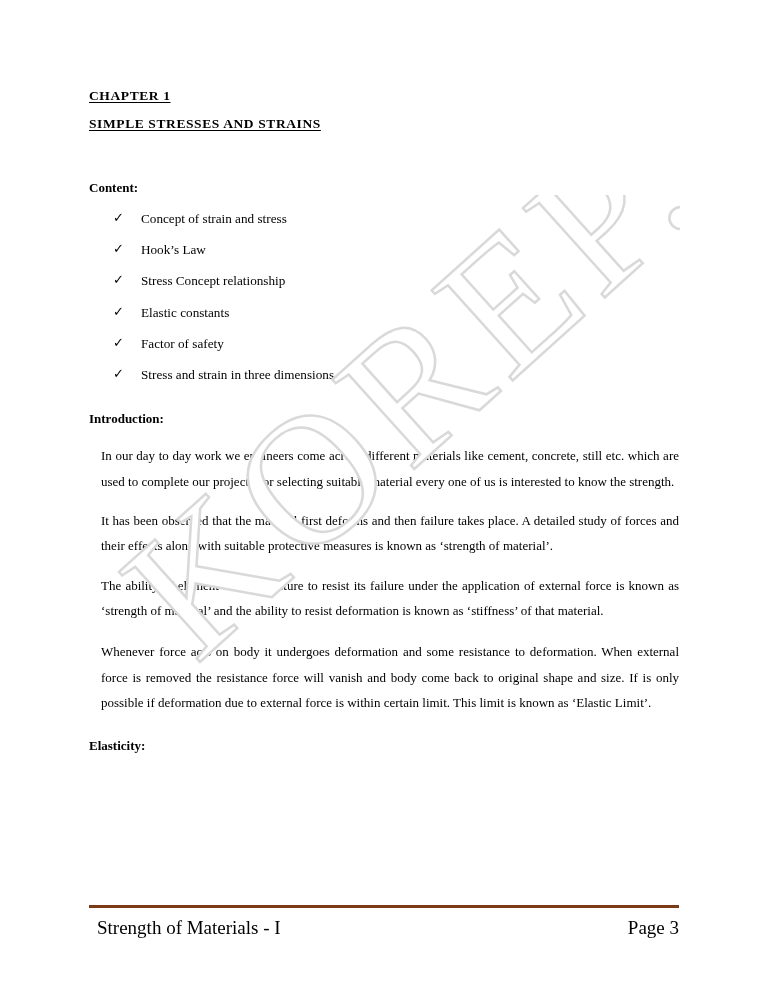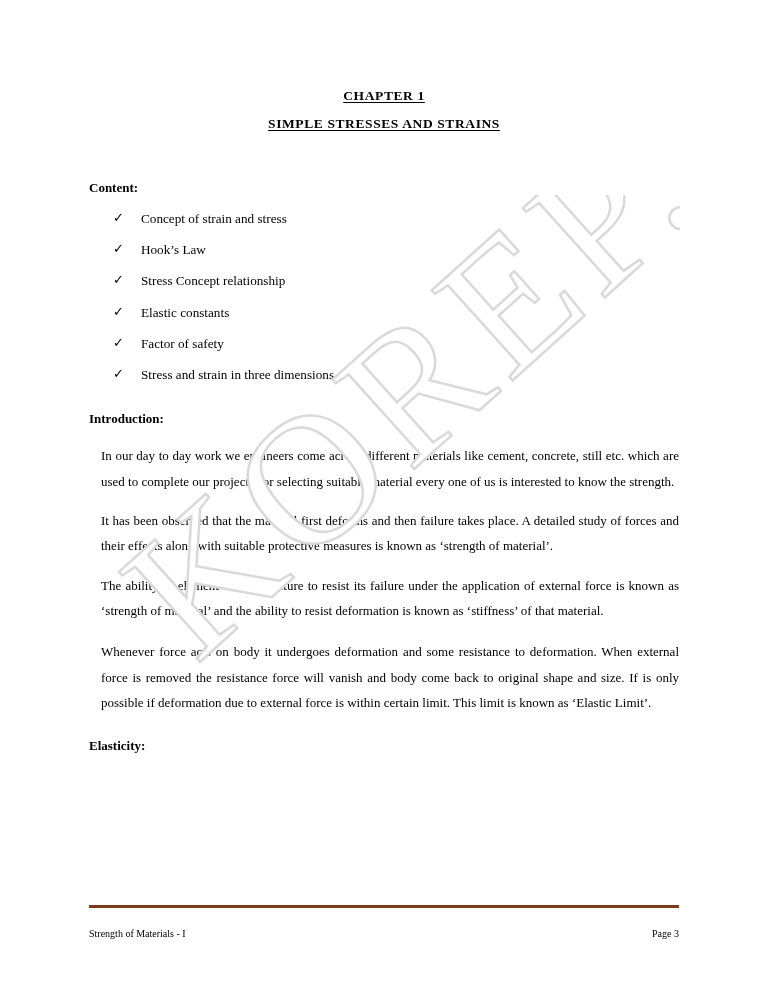--- a/index.html
+++ b/index.html
@@ -23,21 +23,20 @@
     overflow: hidden;
   }
   .content-area {
     position: absolute;
     left: 89px;
     top: 70px;
     width: 590px;
   }
   .chapter-title,
   .chapter-subtitle {
-    text-align: center;
     font-weight: bold;
     font-size: 13.5px;
     letter-spacing: 0.6px;
     text-decoration: underline;
     text-underline-offset: 2px;
   }
   .chapter-title {
     margin: 18px 0 0 0;
   }
   .chapter-subtitle {
@@ -104,27 +103,27 @@
   .footer-rule {
     position: absolute;
     left: 89px;
     right: 89px;
     bottom: 86px;
     height: 3px;
     background: #7a3b16;
   }
   .footer {
     position: absolute;
-    left: 89px;
+    left: 97px;
     right: 89px;
     bottom: 55px;
     display: flex;
     justify-content: space-between;
     align-items: flex-end;
-    font-size: 10px;
+    font-size: 19px;
   }
   .footer .left,
   .footer .right {
     white-space: nowrap;
   }
 </style>
 </head>
 <body>
 
 <div class="page">

